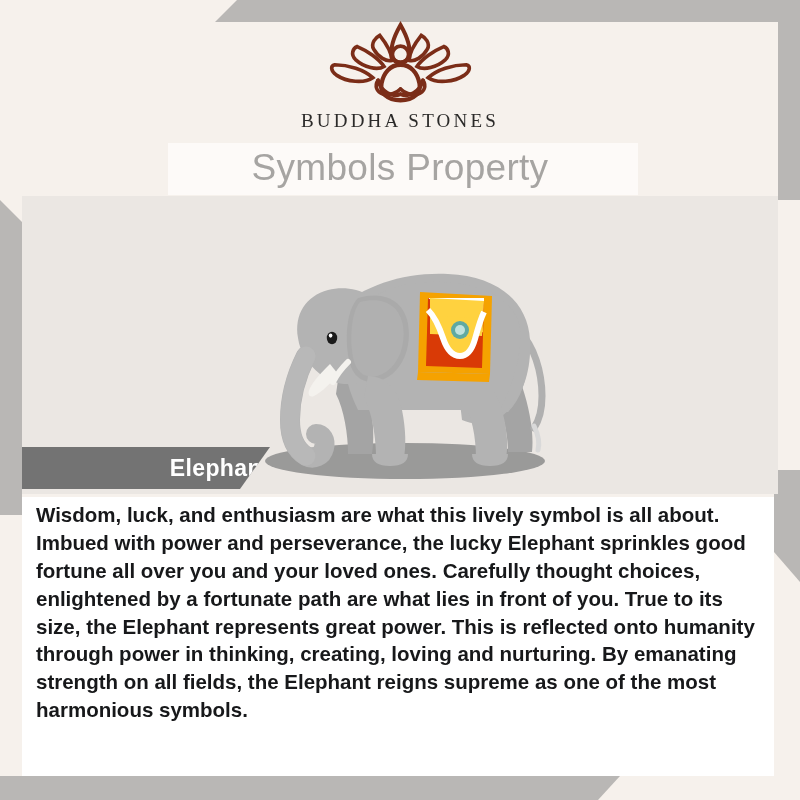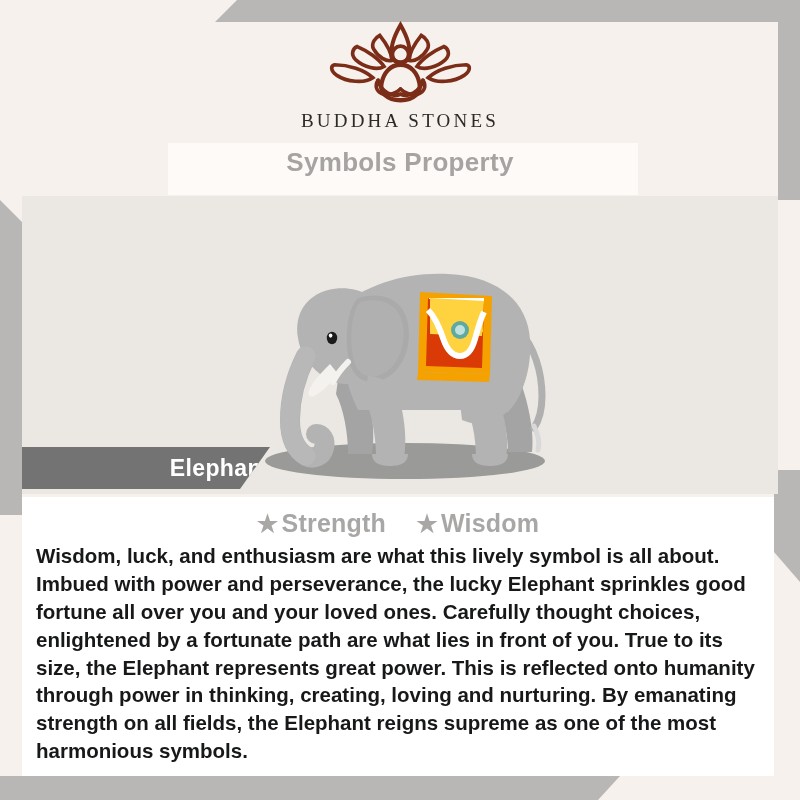--- a/index.html
+++ b/index.html
@@ -111,22 +111,22 @@
     width: 470px;
     height: 52px;
     background: #fdfaf8;
   }
   .title-text {
     position: absolute;
     top: 147px;
     left: 0;
     right: 0;
     text-align: center;
-    font-size: 26px;
-    font-weight: bold;
+    font-size: 37px;
+    font-weight: normal;
     color: #a6a4a2;
     letter-spacing: 0.3px;
   }
 
   
   .stage {
     position: absolute;
     top: 196px;
     left: 22px;
     right: 22px;
@@ -299,21 +299,16 @@
         <path d="M228 166 L300 168 L299 176 L227 174 Z" fill="#f5a200"></path>
       </g>
     </svg>
   </div>
 
   <div class="ribbon">
     <span class="ribbon-label">Elephant</span>
   </div>
 
   <div class="panel">
-    <div class="traits">
-      <span><span class="star">★</span><span>Strength</span></span>
-      <span class="trait-gap"></span>
-      <span><span class="star">★</span><span>Wisdom</span></span>
-    </div>
     <p class="body-copy">Wisdom, luck, and enthusiasm are what this lively symbol is all about. Imbued with power and perseverance, the lucky Elephant sprinkles good fortune all over you and your loved ones. Carefully thought choices, enlightened by a fortunate path are what lies in front of you. True to its size, the Elephant represents great power. This is reflected onto humanity through power in thinking, creating, loving and nurturing. By emanating strength on all fields, the Elephant reigns supreme as one of the most harmonious symbols.</p>
   </div>
 
 </div>
 
 </body></html>

